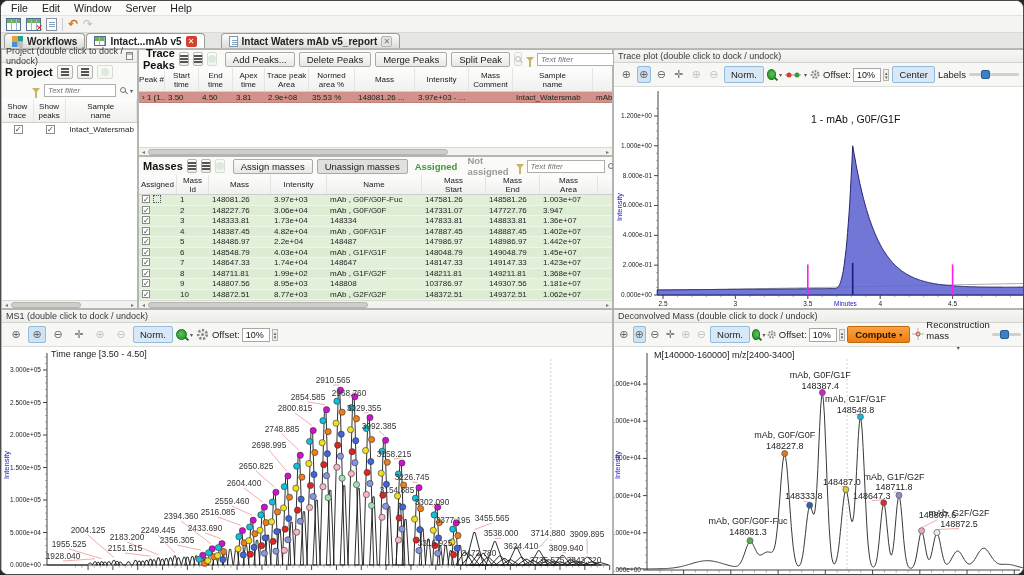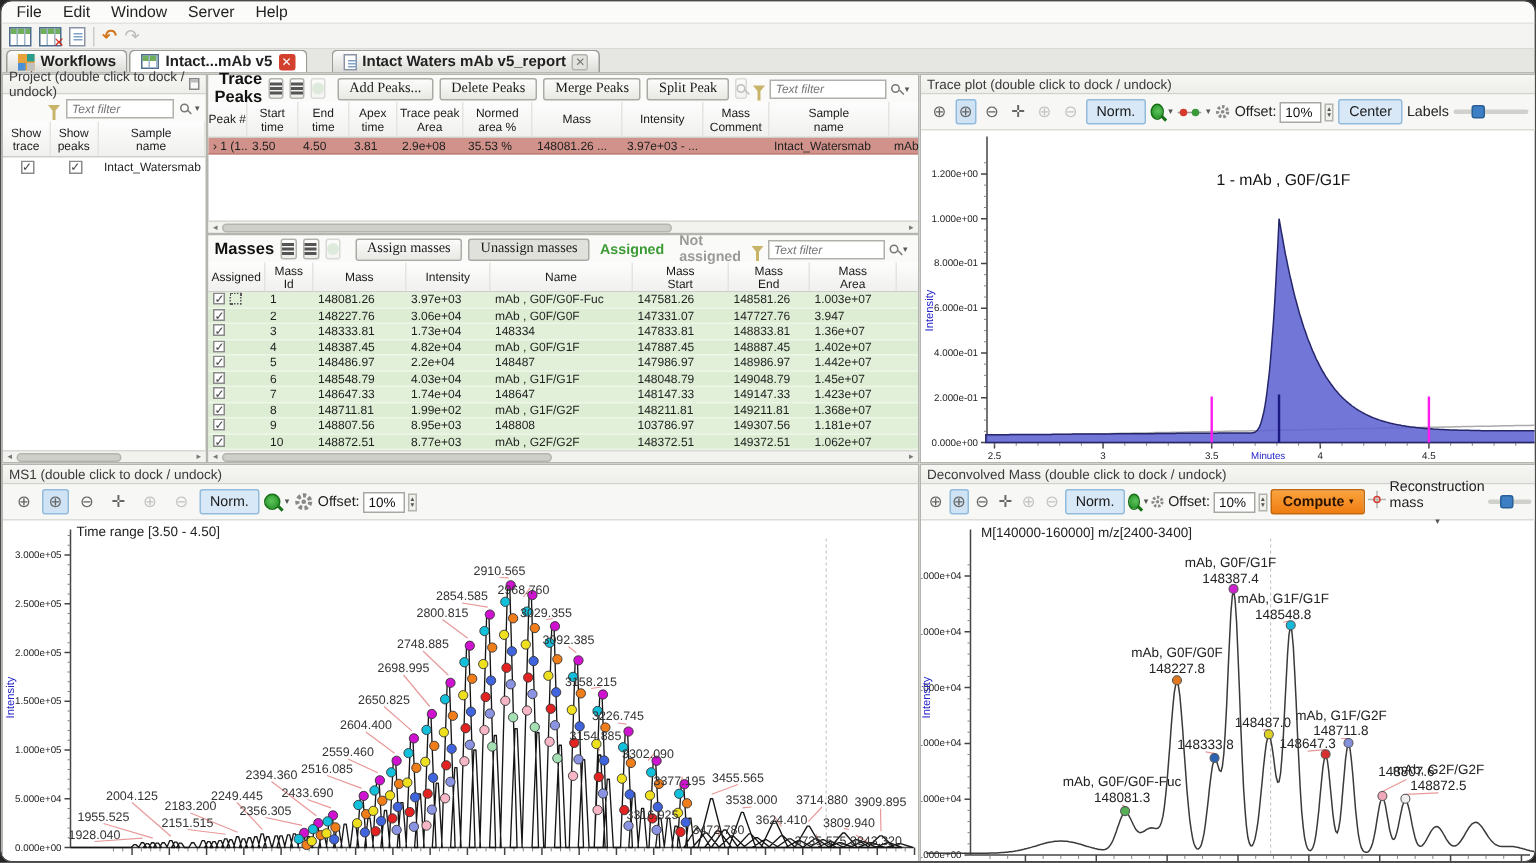--- a/index.html
+++ b/index.html
@@ -31,21 +31,21 @@
   .panel{position:absolute;background:#fff;border:1px solid #b5b5b0;}
   .phdr{height:13px;background:linear-gradient(#f6f6f4,#ededea);border-bottom:1px solid #d2d2cd;font-size:9px;color:#3a3a3a;display:flex;align-items:center;padding:0 4px;}
   .phdr .dock{margin-left:auto;width:8px;height:8px;border:1px solid #888;background:#f8f8f8;box-shadow:inset 0 2px 0 #bbb;}
   .sectbar{height:18px;display:flex;align-items:center;gap:4px;padding:0 4px;background:#fafaf8;}
   .secttitle{font-size:11px;font-weight:bold;color:#111;text-align:right;}
   .icobtn{width:16px;height:14px;border:1px solid #b4b4af;border-radius:2px;background:linear-gradient(#fcfcfc,#ededea);display:flex;align-items:center;justify-content:center;}
   .icobtn.dis{opacity:.45;}
   .bars{width:8px;height:8px;border-top:2px solid #555;border-bottom:2px solid #555;position:relative;}
   .bars:after{content:"";position:absolute;left:0;top:1px;width:8px;height:2px;background:#555;}
   .dot-g{width:8px;height:8px;border-radius:50%;background:#bcd8ba;}
-  .btn{height:15px;border:1px solid #ababa6;border-radius:2px;background:linear-gradient(#fcfcfb,#e8e8e4);font-size:9.5px;color:#1a1a1a;display:flex;align-items:center;padding:0 7px;white-space:nowrap;font-family:Liberation Serif, serif;}
+  .btn{height:15px;border:1px solid #ababa6;border-radius:2px;background:linear-gradient(#fcfcfb,#e8e8e4);font-size:9.5px;color:#1a1a1a;display:flex;align-items:center;padding:0 7px;white-space:nowrap;}
   .btn.pressed{background:#e0e0dc;}
   .toggle-on{font-size:9.5px;font-weight:bold;color:#3c9b35;padding:0 3px;}
   .toggle-off{font-size:9.5px;font-weight:bold;color:#9a9a96;padding:0 3px;}
   .filterbox{display:flex;align-items:center;gap:3px;margin-left:auto;padding-right:3px;}
   .funnel{width:0;height:0;border-left:4px solid transparent;border-right:4px solid transparent;border-top:5px solid #c8b469;position:relative;}
   .funnel:after{content:"";position:absolute;left:-1px;top:-1px;width:2px;height:6px;background:#c8b469;}
   .tfilter{width:78px;height:13px;border:1px solid #b0b0ab;background:#fff;font-size:8px;font-style:italic;color:#999;padding:0 3px;font-family:"Liberation Sans",sans-serif;}
   .mag{position:relative;width:6px;height:6px;border:1.4px solid #777;border-radius:50%;}
   .mag:after{content:"";position:absolute;width:4px;height:1.4px;background:#777;transform:rotate(45deg);right:-3.5px;bottom:-1.5px;}
   .caret{font-size:6px;color:#555;}
@@ -119,20 +119,32 @@
       <span class="close-gray">✕</span>
     </div>
   </div>
 
   <div id="main">
 
     <div class="panel" style="left:0;top:0;width:137px;height:260px;">
       <div class="phdr">
         <span>Project (double click to dock / undock)</span>
         <span class="dock"></span>
+      </div>
+      <div class="sectbar" style="padding-left:3px">
+        <span class="secttitle">R project</span>
+        <span class="icobtn">
+            <span class="bars"></span>
+          </span>
+        <span class="icobtn">
+            <span class="bars"></span>
+          </span>
+        <span class="icobtn dis">
+            <span class="dot-g"></span>
+          </span>
       </div>
       <div class="sectbar" style="height:18px;justify-content:flex-end;gap:4px;">
         <span class="funnel"></span>
         <input class="tfilter" style="width: 72px;" placeholder="Text filter">
         <span class="mag"></span>
           <span class="caret">▾</span>
       </div>
       <div class="thead" style="height:24px" id="proj-thead">
           <div class="th" style="width: 42px;">Show
 trace</div>

